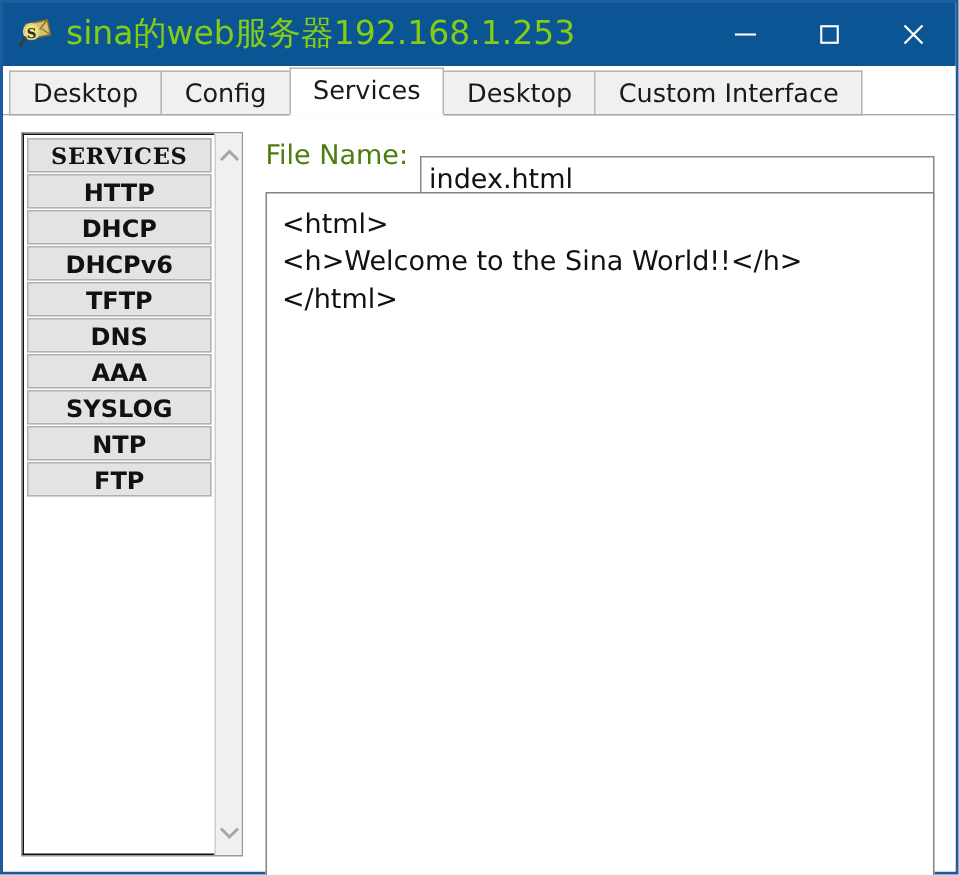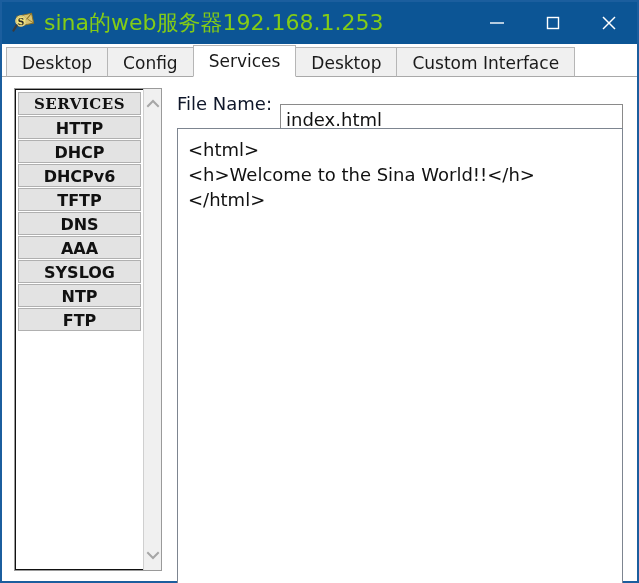--- a/index.html
+++ b/index.html
@@ -191,21 +191,21 @@
     position: absolute;
     left: 175px;
     top: 11px;
     right: 14px;
     height: 31px;
     display: flex;
     align-items: center;
   }
   .file-label {
     font-size: 18px;
-    color: #0f172a;
+    color: #4d7c0f;
     margin-right: 8px;
     white-space: nowrap;
     font-family: "DejaVu Sans", "Liberation Sans", sans-serif;
   }
   .file-input {
     flex: 1 1 auto;
     height: 31px;
     box-sizing: border-box;
     border: 1px solid #8a8a8a;
     background: #ffffff;

